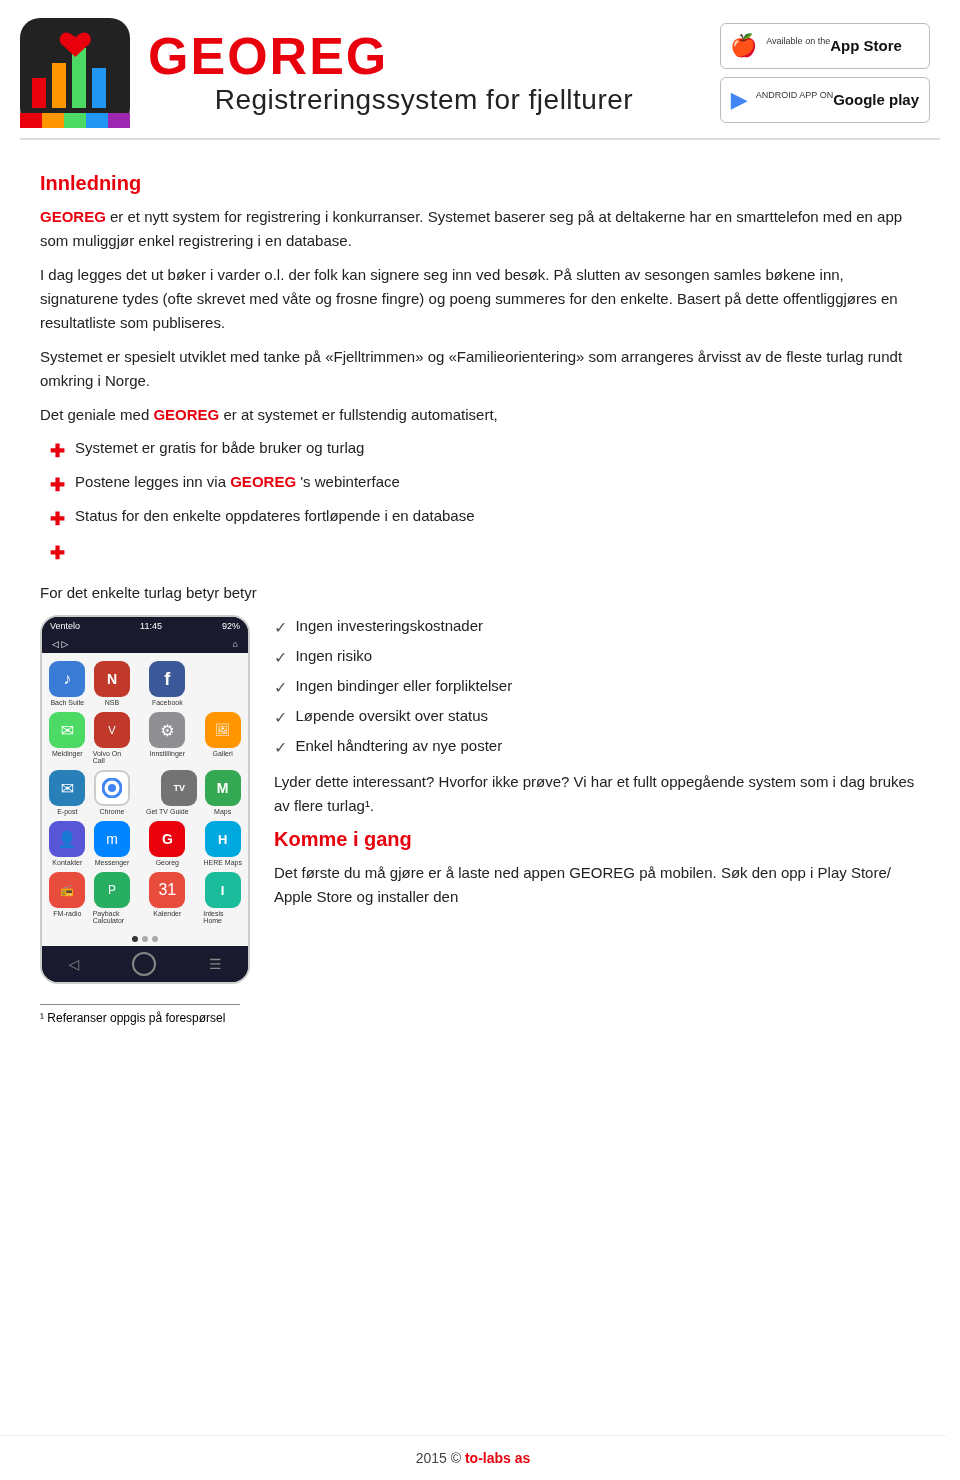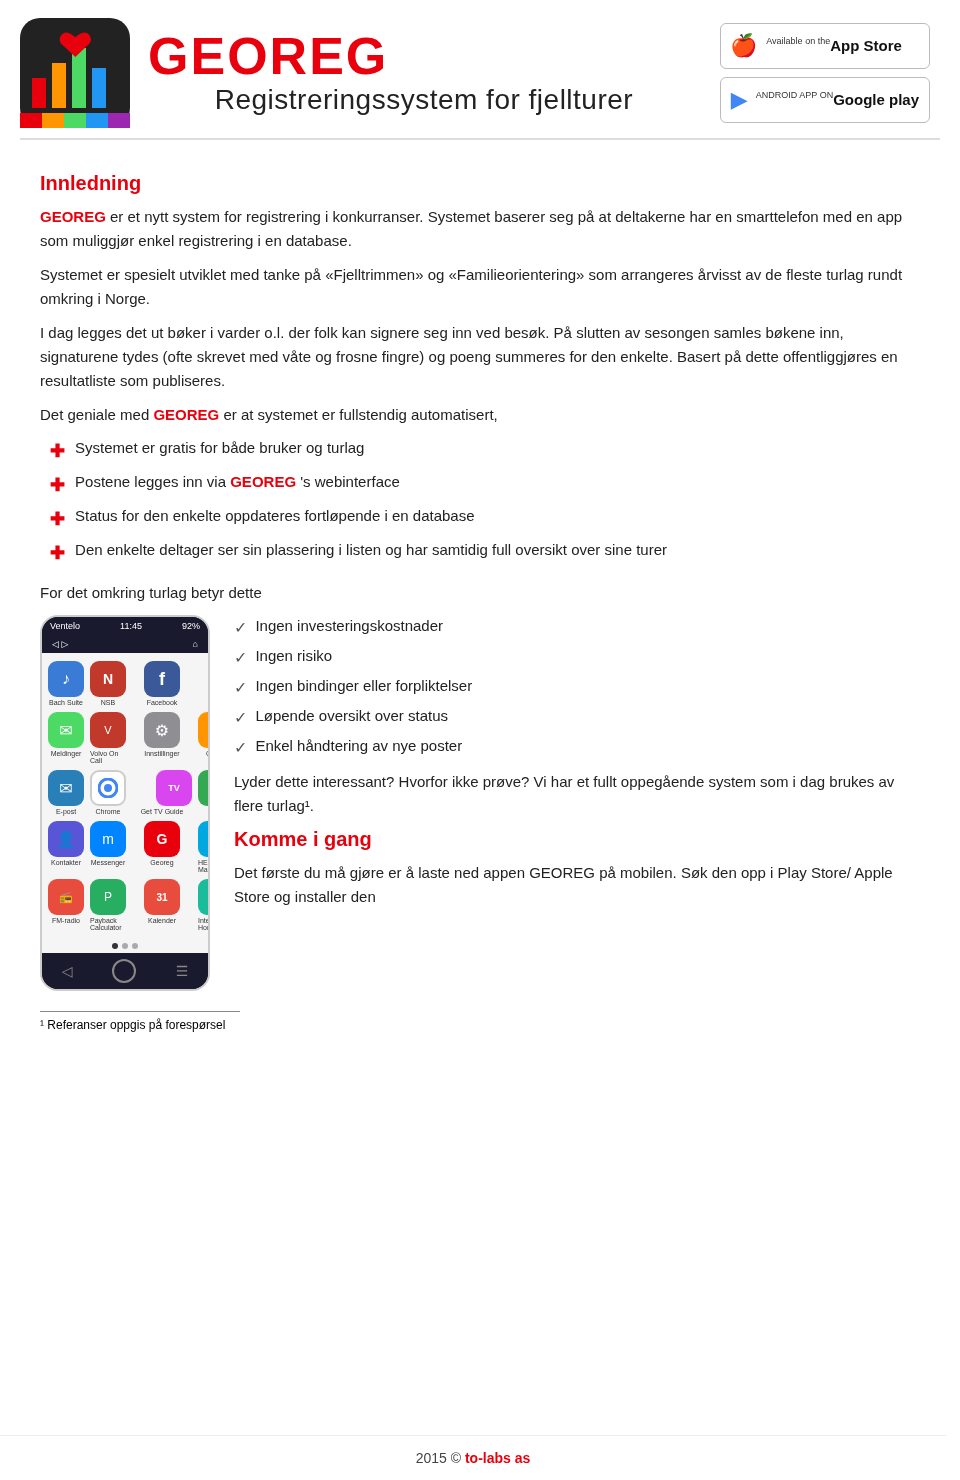--- a/index.html
+++ b/index.html
@@ -159,21 +159,21 @@
     }
 
     
     .two-col {
       display: flex;
       gap: 24px;
       margin-top: 10px;
       align-items: flex-start;
     }
     .phone-mock {
-      width: 170px;
+      width: 210px;
       flex-shrink: 0;
       border: 2px solid #ccc;
       border-radius: 18px;
       overflow: hidden;
       background: #1a1a2e;
       padding: 0;
       min-height: 340px;
     }
     .phone-status-bar {
       background: #1a1a2e;
@@ -323,25 +323,25 @@
 <div class="content">
 
   <div class="section-heading">Innledning</div>
 
   <p class="body-text">
     <span class="georeg-inline">GEOREG</span>
     er et nytt system for registrering i konkurranser. Systemet baserer seg på at deltakerne har en smarttelefon med en app som muliggjør enkel registrering i en database.
   </p>
 
   <p class="body-text">
+    I dag legges det ut bøker i varder o.l. der folk kan signere seg inn ved besøk. På slutten av sesongen samles bøkene inn, signaturene tydes (ofte skrevet med våte og frosne fingre) og poeng summeres for den enkelte. Basert på dette offentliggjøres en resultatliste som publiseres.
+  </p>
+
+  <p class="body-text">
     Systemet er spesielt utviklet med tanke på «Fjelltrimmen» og «Familieorientering» som arrangeres årvisst av de fleste turlag rundt omkring i Norge.
-  </p>
-
-  <p class="body-text">
-    I dag legges det ut bøker i varder o.l. der folk kan signere seg inn ved besøk. På slutten av sesongen samles bøkene inn, signaturene tydes (ofte skrevet med våte og frosne fingre) og poeng summeres for den enkelte. Basert på dette offentliggjøres en resultatliste som publiseres.
   </p>
 
   <p class="body-text">
     Det geniale med <span class="georeg-inline">GEOREG</span> er at systemet er fullstendig automatisert,
   </p>
 
   <ul class="feature-list">
     <li>
       <span class="cross-icon">✚</span>
       <span>Systemet er gratis for både bruker og turlag</span>
@@ -349,25 +349,24 @@
     <li>
       <span class="cross-icon">✚</span>
       <span>Postene legges inn via <span class="georeg-inline">GEOREG</span> 's webinterface</span>
     </li>
     <li>
       <span class="cross-icon">✚</span>
       <span>Status for den enkelte oppdateres fortløpende i en database</span>
     </li>
     <li>
       <span class="cross-icon">✚</span>
-      <span>Den enkelte deltager ser sin plassering i listen og har samtidig full oversikt over sine turer</span>
     </li>
   </ul>
 
-  <p class="body-text">For det omkring turlag betyr dette</p>
+  <p class="body-text">For det enkelte turlag betyr betyr</p>
 
   <div class="two-col">
 
     <div class="phone-mock">
       <div class="phone-status-bar">
         <span>Ventelo</span>
         <span>11:45</span>
         <span>92%</span>
       </div>
       <div class="phone-screen">
@@ -416,21 +415,21 @@
           <div class="phone-app-icon">
             <div class="app-icon-circle" style="background:#fff; border:2px solid #ccc;">
               <svg width="20" height="20" viewBox="0 0 20 20">
                   <circle cx="10" cy="10" r="9" fill="none" stroke="#4285f4" stroke-width="3"></circle>
                   <circle cx="10" cy="10" r="4" fill="#4285f4"></circle>
                 </svg>
             </div>
             <span>Chrome</span>
           </div>
           <div class="phone-app-icon">
-            <div class="app-icon-circle" style="background:#d946ef; color:#fff; font-size:9px; font-weight:bold;margin-left:24px;">TV</div>
+            <div class="app-icon-circle" style="background:#737373; color:#fff; font-size:9px; font-weight:bold;margin-left:24px;">TV</div>
             <span>Get TV Guide</span>
           </div>
           <div class="phone-app-icon">
             <div class="app-icon-circle" style="background:#34a853; color:#fff; font-size:14px; font-weight:bold;">M</div>
             <span>Maps</span>
           </div>
 
           <div class="phone-app-icon">
             <div class="app-icon-circle" style="background:#5856d6; color:#fff;">👤</div>
             <span>Kontakter</span>
@@ -450,21 +449,21 @@
 
           <div class="phone-app-icon">
             <div class="app-icon-circle" style="background:#e74c3c; color:#fff; font-size:11px;">📻</div>
             <span>FM-radio</span>
           </div>
           <div class="phone-app-icon">
             <div class="app-icon-circle" style="background:#27ae60; color:#fff; font-size:12px;">P</div>
             <span>Payback Calculator</span>
           </div>
           <div class="phone-app-icon">
-            <div class="app-icon-circle" style="background:#e74c3c; color:#fff; font-size:10px; font-weight:bold;">31</div>
+            <div class="app-icon-circle" style="background:#e74c3c; color:#fff; font-size:16px; font-weight:normal;">31</div>
             <span>Kalender</span>
           </div>
           <div class="phone-app-icon">
             <div class="app-icon-circle" style="background:#1abc9c; color:#fff; font-size:13px; font-weight:bold;">I</div>
             <span>Intesis Home</span>
           </div>
         </div>
 
         <div style="display:flex; justify-content:center; gap:4px; padding:4px 0; background:#f5f5f5;">
           <div style="width:6px;height:6px;border-radius:50%;background:#333;"></div>

